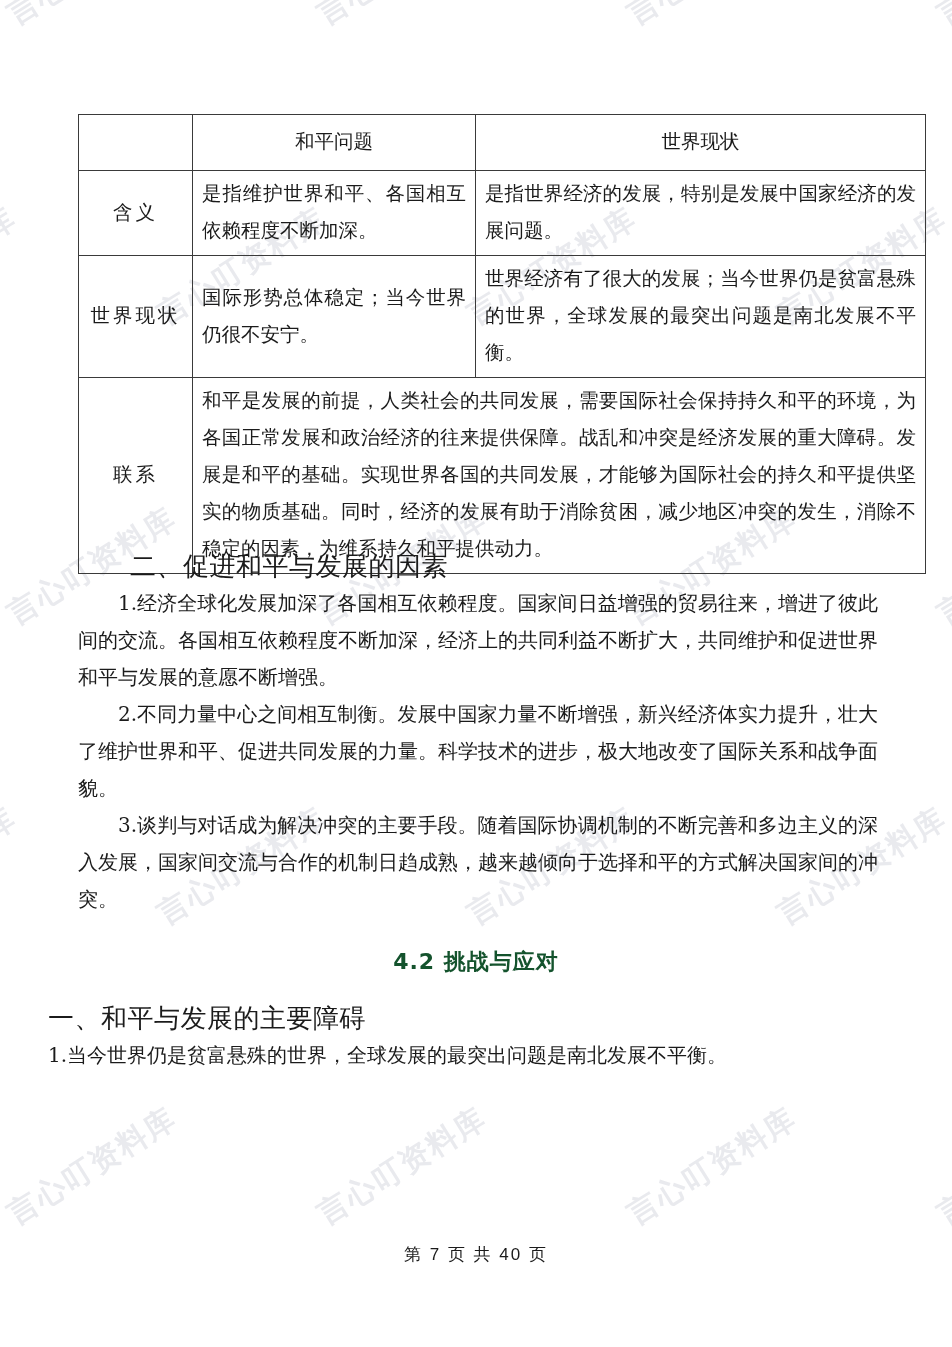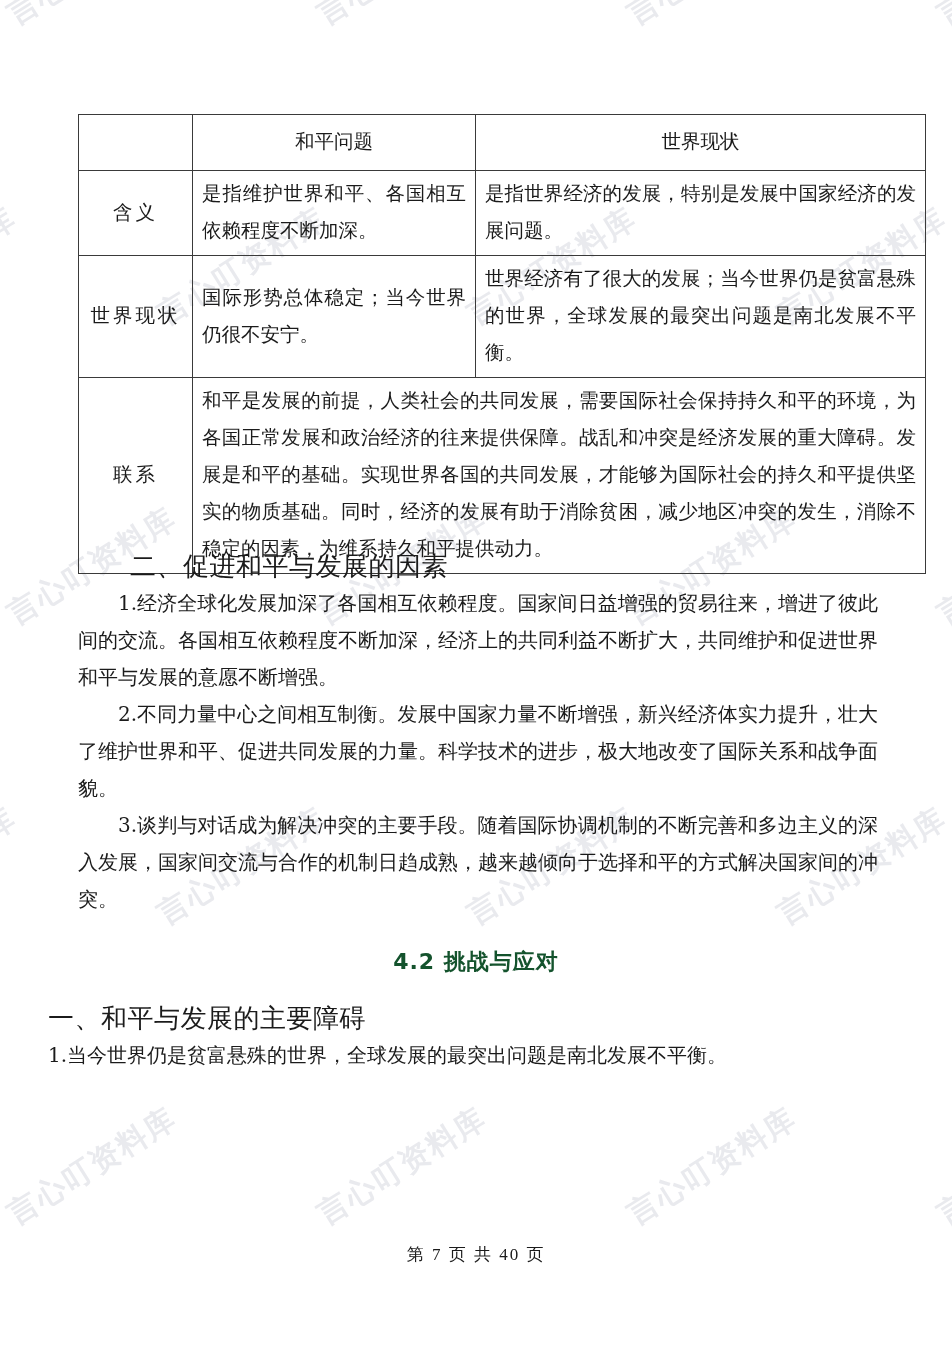--- a/index.html
+++ b/index.html
@@ -143,21 +143,21 @@
   .sec2 p.hei { text-indent: 0; }
   .sec2 p.num { text-indent: 0; }
 
   
   .footer {
     position: absolute;
     left: 0;
     top: 1243px;
     width: 952px;
     text-align: center;
-    font-family: Liberation Serif, serif;
+    font-family: Liberation Sans, sans-serif;
     font-size: 17px;
     letter-spacing: 2px;
     color: #1b1b1b;
   }
 </style>
 </head>
 <body>
 
 <div id="page">
 

